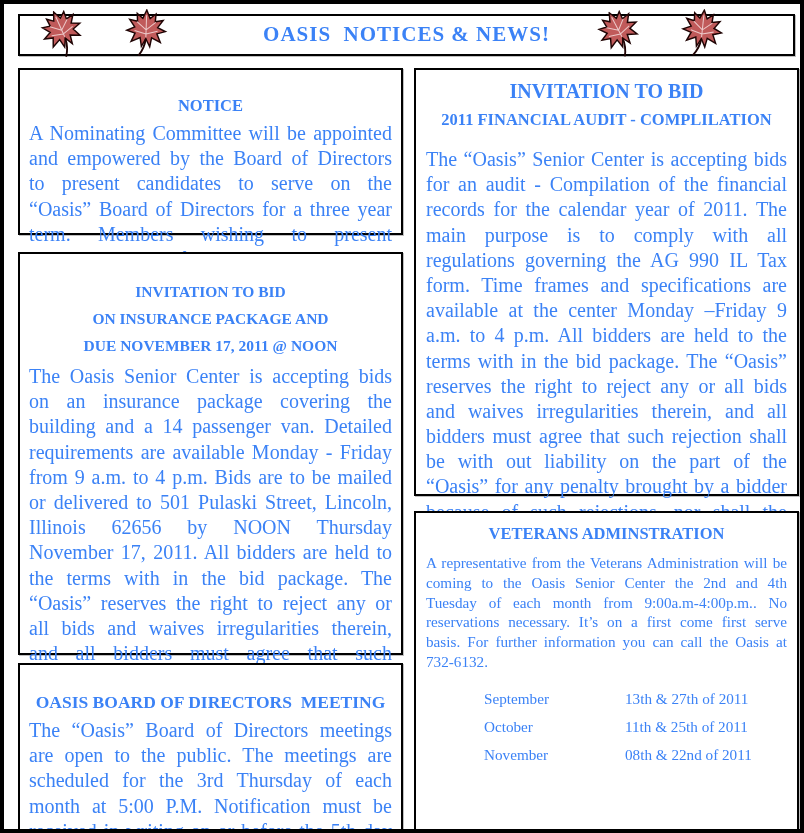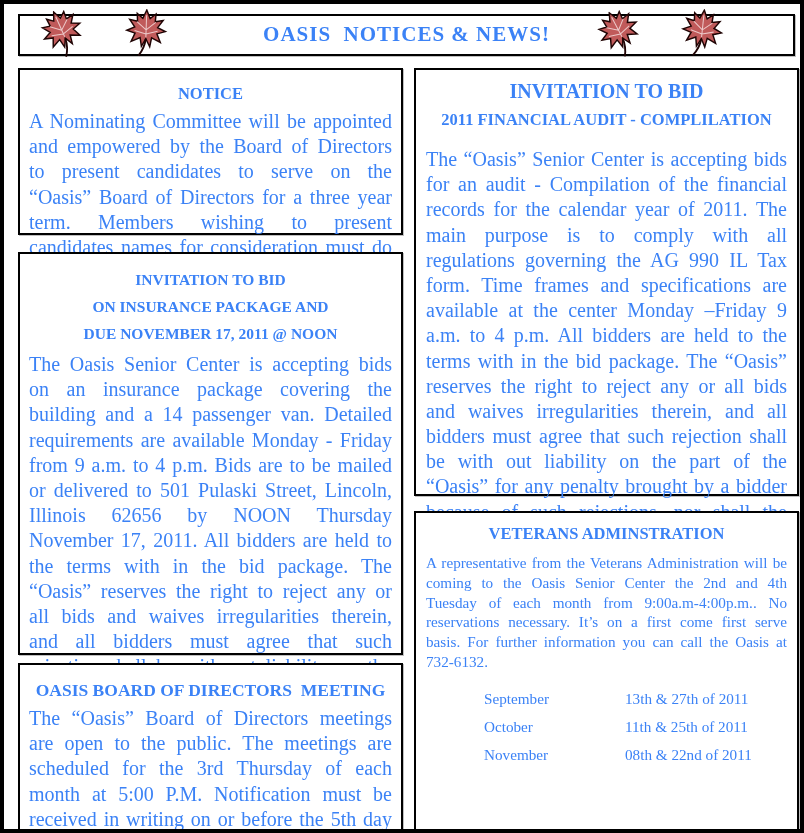--- a/index.html
+++ b/index.html
@@ -35,21 +35,21 @@
   }
   .leaf{
     position:absolute;top:-7px;width:44px;height:48px;
   }
   .leaf svg{width:100%;height:100%;}
   .leaf-1{left:21px;transform:rotate(-24deg);}
   .leaf-2{left:104px;transform:rotate(2deg);}
   .leaf-3{left:578px;transform:rotate(-28deg);}
   .leaf-4{left:660px;transform:rotate(6deg);}
   
-  .pad{padding:11px 9px 6px 9px;}
+  .pad{padding:23px 9px 6px 9px;}
   .title-c{
     text-align:center;font-weight:bold;white-space:pre-wrap;
   }
   .body-j{
     text-align:justify;
     font-size:20px;
     line-height:1.26;
     word-spacing:1px;
   }
   

